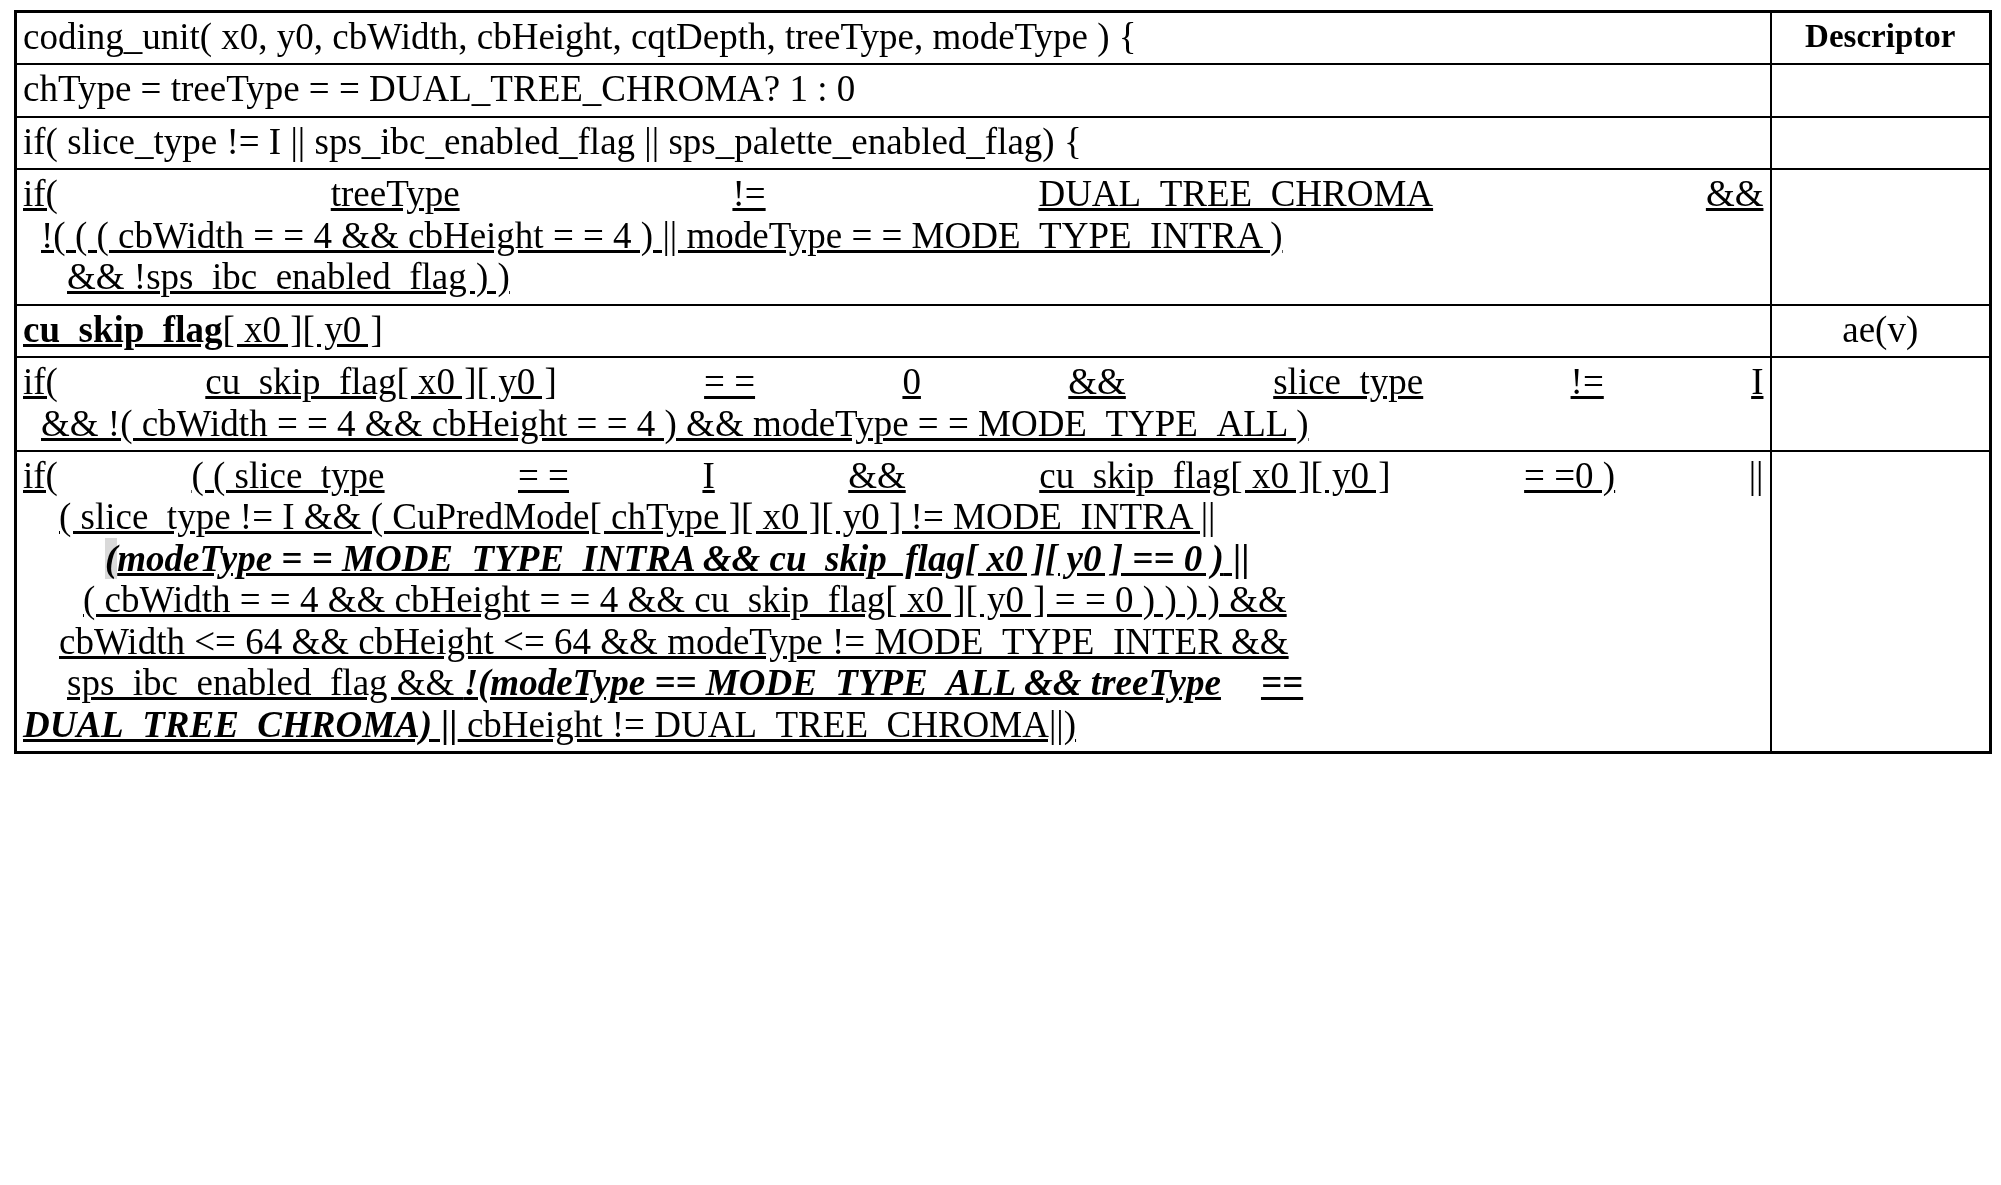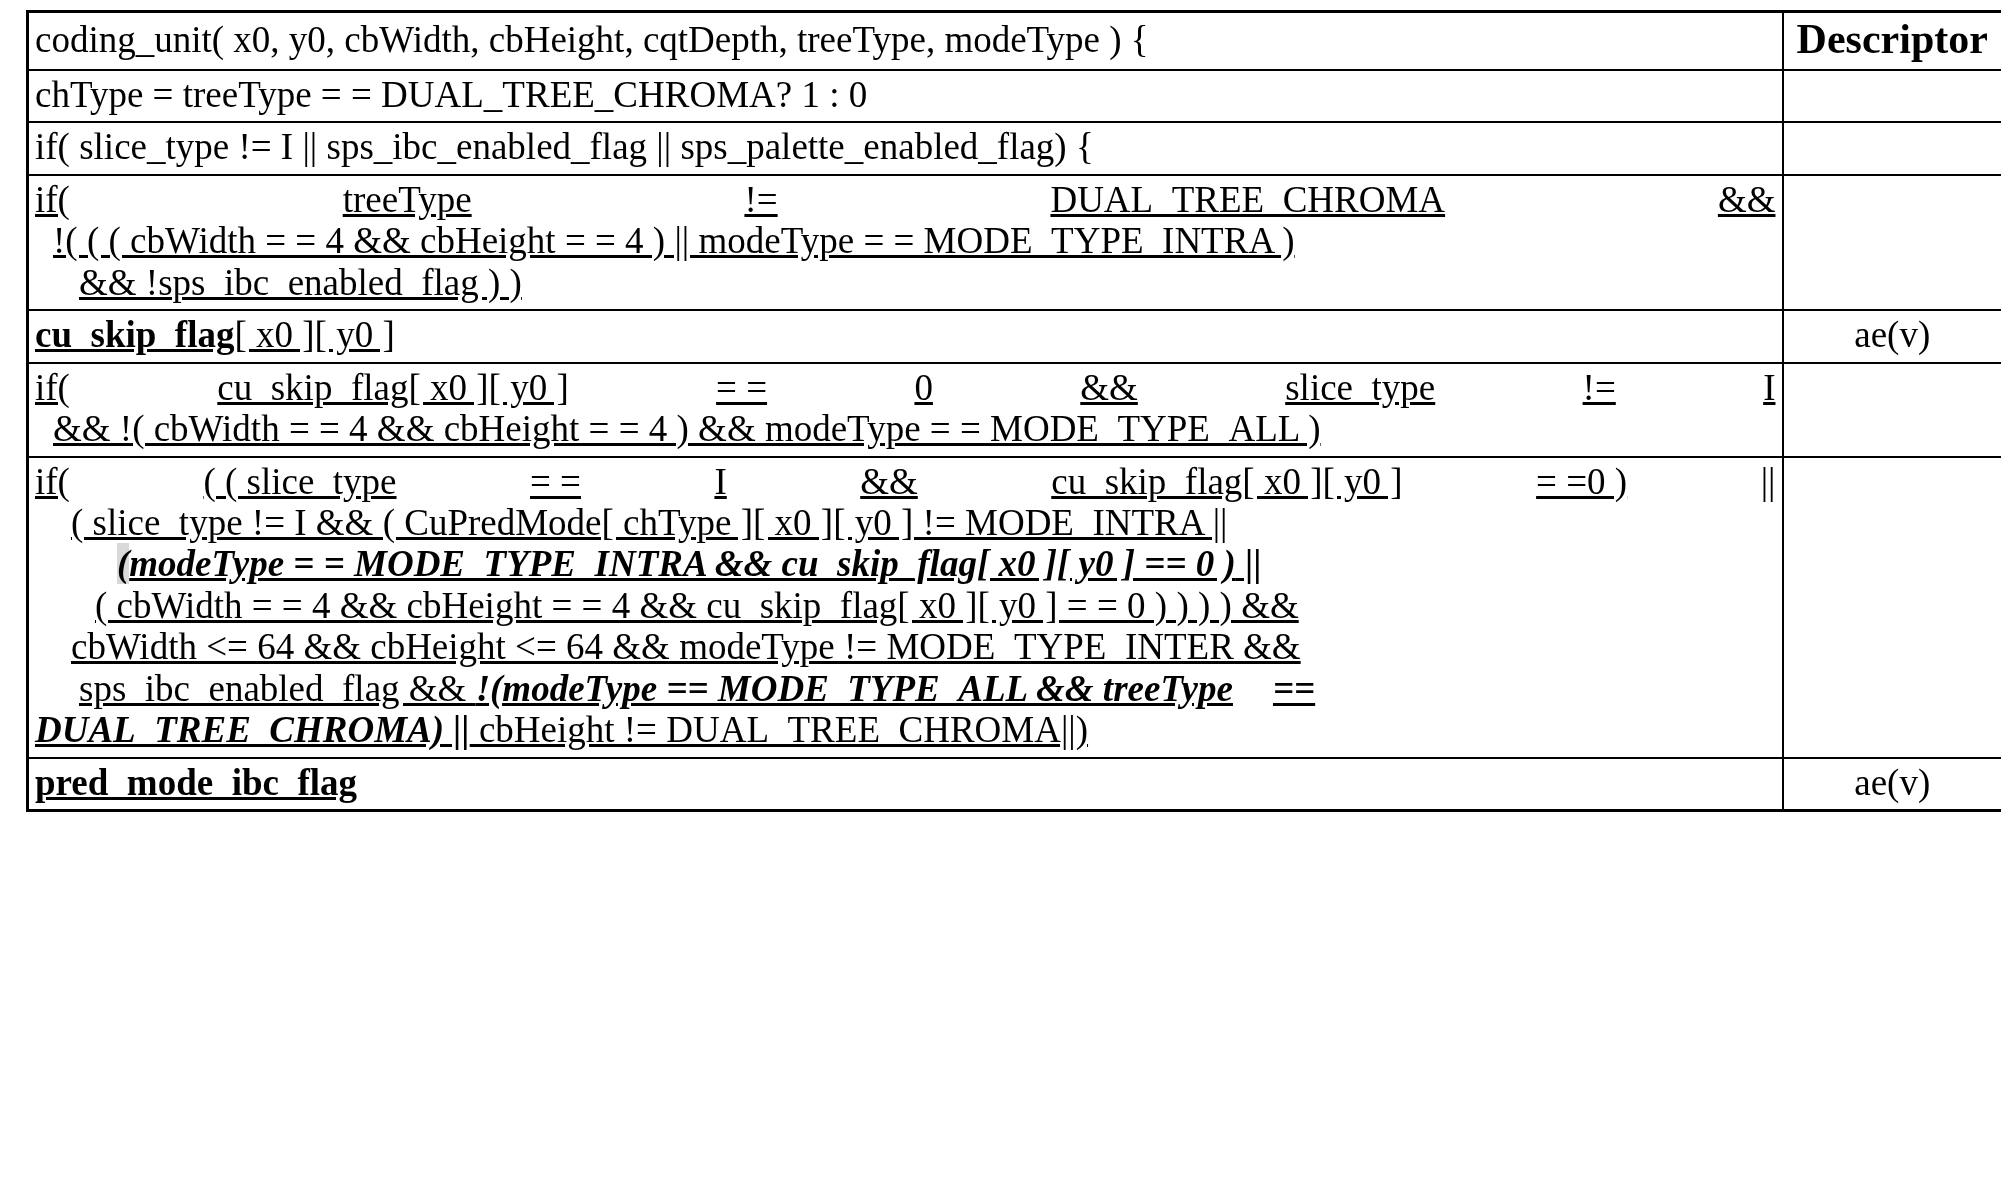--- a/index.html
+++ b/index.html
@@ -13,21 +13,21 @@
     font-family: "Liberation Serif", "DejaVu Serif", serif;
     color: #000000;
     overflow: hidden;
   }
 
   #sheet {
     position: relative;
     width: 2001px;
     height: 1141px;
     box-sizing: border-box;
-    padding: 10px 14px 0 26px;
+    padding: 10px 14px 0 14px;
   }
 
   table.syntax {
     border-collapse: collapse;
     width: 1975px;
     table-layout: fixed;
     border: 3px solid #000;
   }
 
   table.syntax col.c-syntax { width: 1755px; }
@@ -43,21 +43,21 @@
   }
 
   td.desc {
     text-align: center;
     font-size: 36px;
     vertical-align: middle;
     white-space: nowrap;
   }
   td.desc.head {
     font-weight: bold;
-    font-size: 42px;
+    font-size: 33px;
   }
 
   
   .ind0 { padding-left: 10px; }
   .ind1 { padding-left: 46px; margin-top: 16px; }
   .ind2 { padding-left: 78px; text-decoration: underline; }
 
   
   .jline {
     display: flex;
@@ -175,25 +175,17 @@
             <span>sps_ibc_enabled_flag   &amp;&amp; </span><span class="bi">!(modeType ==  MODE_TYPE_ALL  &amp;&amp;  treeType</span><span class="bi" style="padding-left:40px">==</span>
           </div>
 
           <div class="line" style="padding-left:0px">
             <span class="bi">DUAL_TREE_CHROMA)  ||</span><span> cbHeight  !=  DUAL_TREE_CHROMA||)</span>
           </div>
         </td>
         <td class="desc"></td>
       </tr>
 
-      <tr>
-        <td class="ind2">
-          <div class="line">
-            <span class="b">pred_mode_ibc_flag</span>
-          </div>
-        </td>
-        <td class="desc">ae(v)</td>
-      </tr>
 
     </tbody>
   </table>
 
 </div>
 
 </body></html>

